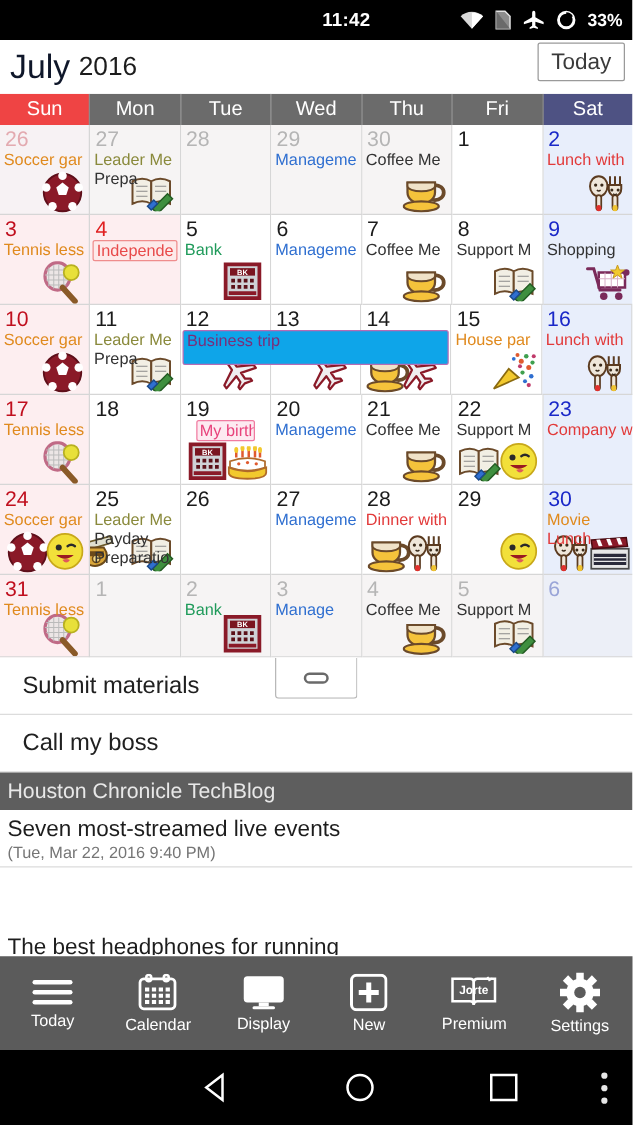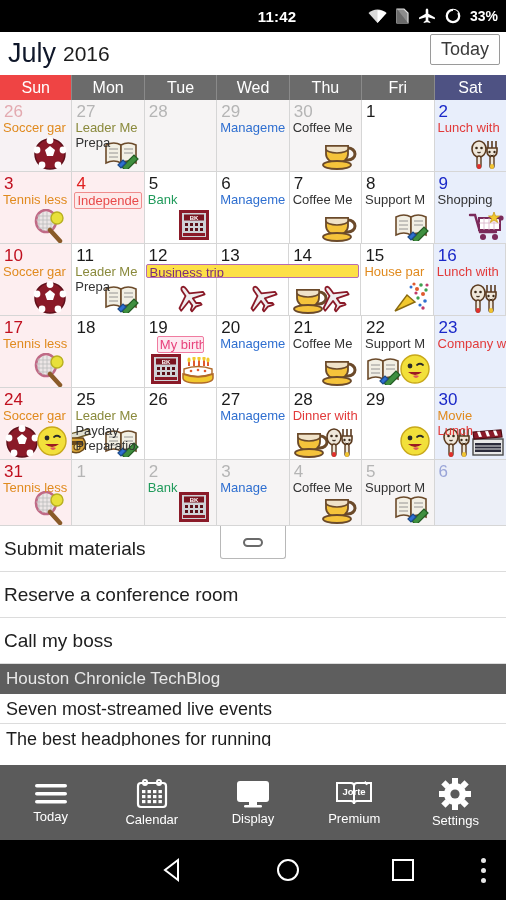--- a/index.html
+++ b/index.html
@@ -92,35 +92,35 @@
     color:#e84a4a; border-radius:2px; margin:0 2px;
     padding-left:2px;
   }
   .ev.boxedpink{
     border:1px solid #f07ba0; background:#fdeaf1;
     color:#e8437c; border-radius:2px; margin:0 12px; padding-left:2px;
   }
 
   
   .banner{
-    position:absolute; left:0; top:20px; height:14px;
-    background:#fde047; border:1px solid #b56cb5;
+    position:absolute; left:0; top:20px; height:28px;
+    background:#0ea5e9; border:1px solid #b56cb5;
     color:#7a2e7a; font-size:13px; line-height:15px;
     padding-left:3px; white-space:nowrap; overflow:hidden;
     border-radius:2px; z-index:3;
   }
 
   
   .art{ position:absolute; font-size:0; line-height:0; z-index:1; }
 
   
   .tasklist{ background:#fff; }
   .task{
     height:46px; display:flex; align-items:center;
-    padding-left:4px; font-size:19px; color:#202020;
+    padding-left:18px; font-size:19px; color:#202020;
     border-bottom:1px solid #dcdcdc;
   }
   .grabber{
     position:absolute; left:220px; top:0;
     width:66px; height:33px; background:#fff;
     border:1px solid #b8b8b8; border-top:none;
     border-radius:0 0 3px 3px;
     display:flex; align-items:center; justify-content:center;
     z-index:20;
   }
@@ -129,21 +129,21 @@
     border:2px solid #6a6a6a; border-radius:5px;
   }
   .blogheader{
     height:30px; background:#5e5e5e; color:#e8e8e8;
     display:flex; align-items:center; padding-left:6px;
     font-size:17px;
   }
   .blogitem{ padding:4px 0 3px 6px; border-bottom:1px solid #dcdcdc; }
   .blogtitle{ font-size:18px; color:#1d1d1d; line-height:22px; }
   .blogdate{ font-size:13px; color:#757575; line-height:16px; }
-  .blogitem.cut{ height:22px; overflow:hidden; border-bottom:none;}
+  .blogitem.cut{ height:22px; overflow:hidden; border-bottom:none;margin-top:48px;}
 
   
   .toolbar{
     position:absolute; left:0; bottom:60px; width:506px; height:75px;
     background:#5b5b5b; display:flex; align-items:center;
   }
   .tb{
     flex:1 1 0; display:flex; flex-direction:column;
     align-items:center; justify-content:flex-start; gap:3px;
     color:#fff;
@@ -794,25 +794,25 @@
         <span class="dnum dimsat">6</span>
       </div>
     </div>
   </div>
 
 <div class="tasklist" style="position:relative">
   <div class="grabber">
       <i></i>
     </div>
   <div class="task">Submit materials</div>
-  <div class="task">Reserve a conference room</div>
   <div class="task">Call my boss</div>
   <div class="blogheader">Houston Chronicle TechBlog</div>
   <div class="blogitem">
     <div class="blogtitle">Seven most-streamed live events</div>
+    <div class="blogdate">(Tue, Mar 22, 2016 9:40 PM)</div>
   </div>
   <div class="blogitem cut">
     <div class="blogtitle">The best headphones for running</div>
   </div>
 </div>
 
 <div class="toolbar">
   <div class="tb">
     <svg width="34" height="24" viewBox="0 0 34 24">
       <rect x="1" y="2" width="32" height="3.6" rx="1.8" fill="#fff"></rect>
@@ -845,20 +845,28 @@
   </div>
   <div class="tb">
     <svg width="34" height="28" viewBox="0 0 34 28">
       <rect x="1" y="1" width="32" height="21" rx="3" fill="#fff"></rect>
       <rect x="13" y="22" width="8" height="3" fill="#fff"></rect>
       <rect x="8" y="25" width="18" height="2.4" rx="1.2" fill="#fff"></rect>
     </svg>
     <span>Display</span>
   </div>
   <div class="tb">
+    <svg width="30" height="30" viewBox="0 0 30 30">
+      <rect x="1.2" y="1.2" width="27.6" height="27.6" rx="4" fill="none" stroke="#fff" stroke-width="2.4"></rect>
+      <rect x="13" y="7" width="4" height="16" fill="#fff"></rect>
+      <rect x="7" y="13" width="16" height="4" fill="#fff"></rect>
+    </svg>
+    <span>New</span>
+  </div>
+  <div class="tb">
     <svg width="38" height="28" viewBox="0 0 38 28">
       <path d="M2 3 h14 q3 0 3 3 v18 q0-3 -3-3 h-14 z" fill="none" stroke="#fff" stroke-width="2"></path>
       <path d="M36 3 h-14 q-3 0 -3 3 v18 q0-3 3-3 h14 z" fill="none" stroke="#fff" stroke-width="2"></path>
       <path d="M30 1.5 l1.4 2.6 l2.6 -1.4" fill="none" stroke="#fff" stroke-width="1.6"></path>
       <text x="19" y="15" text-anchor="middle" font-family="Liberation Sans, sans-serif" font-size="9.5" font-weight="bold" fill="#fff">Jorte</text>
     </svg>
     <span>Premium</span>
   </div>
   <div class="tb">
     <svg width="32" height="32" viewBox="0 0 32 32">

